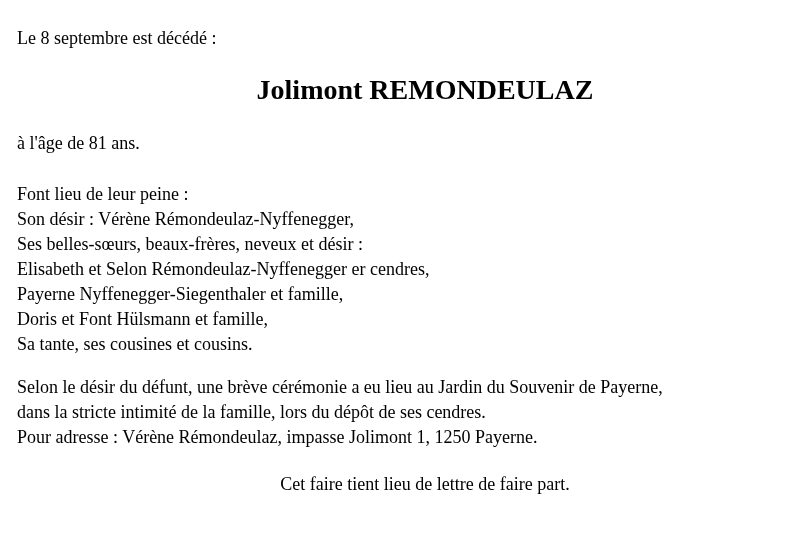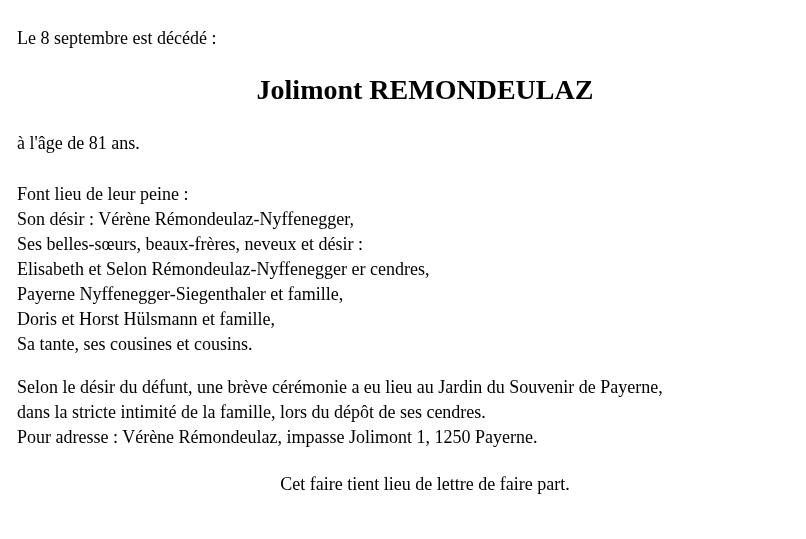--- a/index.html
+++ b/index.html
@@ -43,21 +43,21 @@
   <h1 class="title center"><span>Jolimont REMONDEULAZ</span></h1>
 
   <p class="line age-line"><span>à l'âge de 81 ans.</span></p>
 
   <div class="family-block">
     <p class="line"><span>Font lieu de leur peine :</span></p>
     <p class="line"><span>Son désir : Vérène </span><span class="b">Rémondeulaz</span><span>-</span><span class="b">Nyffenegger</span><span>,</span></p>
     <p class="line"><span>Ses belles-sœurs, beaux-frères, neveux et désir :</span></p>
     <p class="line"><span>Elisabeth et Selon </span><span class="b">Rémondeulaz</span><span>-</span><span class="b">Nyffenegger</span><span> er cendres,</span></p>
     <p class="line"><span>Payerne </span><span class="b">Nyffenegger</span><span>-</span><span class="b">Siegenthaler</span><span> et famille,</span></p>
-    <p class="line"><span>Doris et Horst </span><span class="b">Hülsmann</span><span> et famille,</span></p>
+    <p class="line"><span>Doris et Font </span><span class="b">Hülsmann</span><span> et famille,</span></p>
     <p class="line"><span>Sa tante, ses cousines et cousins.</span></p>
   </div>
 
   <div class="ceremony-block">
     <p class="line"><span>Selon le désir du défunt, une brève cérémonie a eu lieu au Jardin du Souvenir de Payerne,</span></p>
     <p class="line"><span>dans la stricte intimité de la famille, lors du dépôt de ses cendres.</span></p>
     <p class="line"><span>Pour adresse : Vérène Rémondeulaz, impasse Jolimont 1, 1250 </span><span class="b">Payerne</span><span>.</span></p>
   </div>
 
   <p class="line center closing-line"><span>Cet faire tient lieu de lettre de faire part.</span></p>

